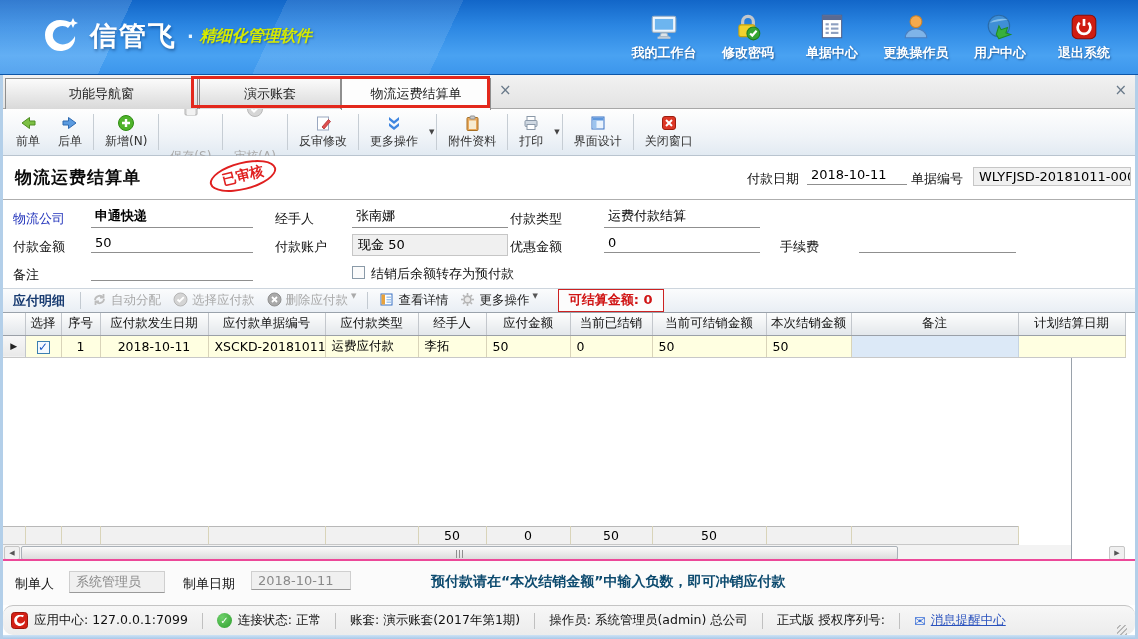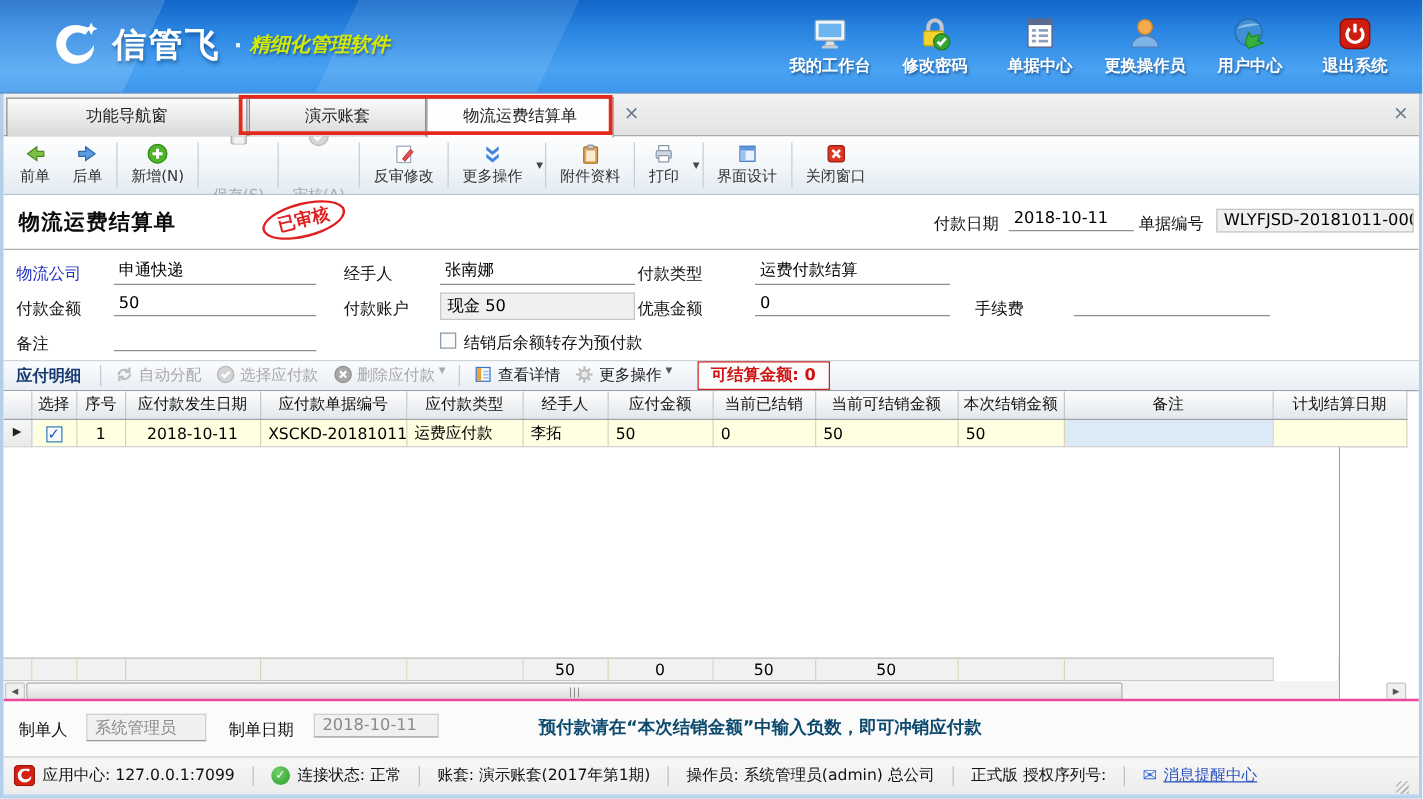--- a/index.html
+++ b/index.html
@@ -91,21 +91,21 @@
   .hs-grip { position:absolute; left:50%; top:3px; width:8px; height:8px; margin-left:-4px;
     background:repeating-linear-gradient(90deg,#8f8f8f 0 1px,transparent 1px 3px); }
 
   
   .footer-panel { position:relative; height:46px; background:#fbfbfb; border-top:2px solid #ec4899; }
   .footer-panel .fld-label { position:absolute; top:14px; }
   .gray-box { position:absolute; top:10px; background:#f0f0f0; border:1px solid #cfcfcf; border-bottom:1px solid #9a9a9a; color:#8a8a8a; font-size:13px; padding:1px 2px 1px 6px; white-space:nowrap; }
   .hint-green { position:absolute; left:428px; top:12px; color:#0c4a6e; font-weight:bold; font-size:14px; white-space:nowrap; }
 
   
-  .status-bar { height:30px; background:linear-gradient(180deg,#f7f7f7,#ececec); border-top:1px solid #c4c4c4; display:flex; align-items:center; padding:0 8px; font-size:12.5px; color:#111; }
+  .status-bar { height:30px; background:linear-gradient(180deg,#f7f7f7,#ececec); border-top:1px solid #c4c4c4; display:flex; align-items:center; padding:0 8px; font-size:12.5px; color:#111;border-radius:10px; }
   .sb-item { display:flex; align-items:center; white-space:nowrap; }
   .sb-sep { width:1px; height:16px; background:#c0c0c0; margin:0 14px; }
   .sb-logo { width:17px; height:17px; margin-right:6px; }
   .sb-check { width:15px; height:15px; border-radius:50%; background:radial-gradient(circle at 35% 30%,#6ed06a,#2e9e2e); color:#fff; font-size:10px; font-weight:bold; text-align:center; line-height:15px; margin-right:6px; }
   .sb-link { color:#2a52be; text-decoration:underline; cursor:pointer; }
   .sb-envelope { color:#3a6fd8; font-size:14px; margin-right:5px; cursor:pointer; }
   .sb-grip { margin-left:auto; width:10px; height:10px; align-self:flex-end;
     background:repeating-linear-gradient(135deg,transparent 0 2px,#aaa 2px 3.5px); opacity:.8; }
   .bottom-strip { height:4px; background:linear-gradient(180deg,#cde2f5,#a9c9e8); }
 </style>
@@ -299,21 +299,21 @@
       <span class="doc-title">物流运费结算单</span>
       <span class="stamp">已审核</span>
       <span class="fld-label" style="left:744px;">付款日期</span>
       <span class="ul-value" style="left:804px; width:100px;">2018-10-11</span>
       <span class="fld-label" style="left:908px;">单据编号</span>
       <span class="box-value" style="left:970px; width:158px;">WLYFJSD-20181011-0002</span>
     </div>
 
     <div class="form-area">
       <span class="fld-label blue" style="left:10px; top:10px;">物流公司</span>
-      <span class="ul-value" style="left:88px; top:7px; width:162px;">申通快递</span>
+      <span class="ul-value" style="left:88px; top:7px; width:162px;font-weight:bold;">申通快递</span>
       <span class="fld-label" style="left:272px; top:10px;">经手人</span>
       <span class="ul-value" style="left:349px; top:7px; width:156px;">张南娜</span>
       <span class="fld-label" style="left:507px; top:10px;">付款类型</span>
       <span class="ul-value" style="left:601px; top:7px; width:156px;">运费付款结算</span>
 
       <span class="fld-label" style="left:10px; top:38px;">付款金额</span>
       <span class="ul-value" style="left:88px; top:35px; width:162px;">50</span>
       <span class="fld-label" style="left:272px; top:38px;">付款账户</span>
       <span class="box-value" style="left:349px; top:34px; width:156px;">现金 50</span>
       <span class="fld-label" style="left:507px; top:38px;">优惠金额</span>

